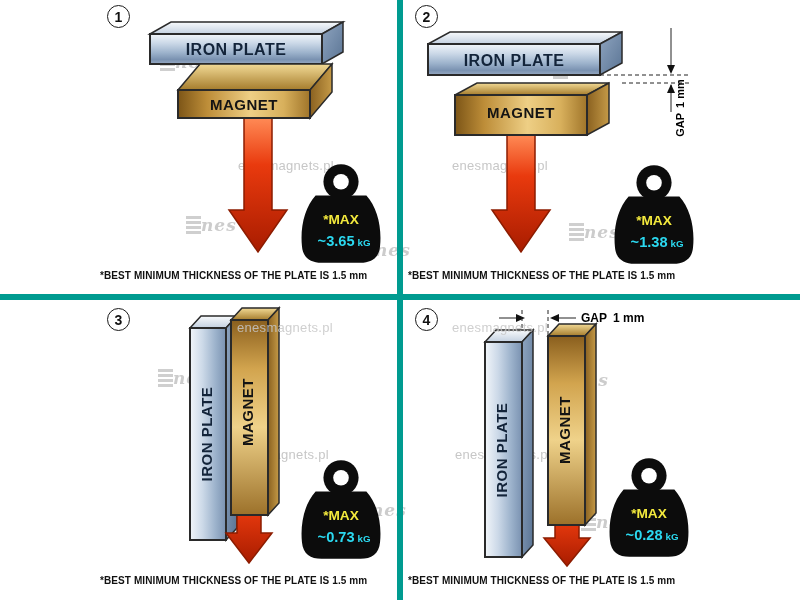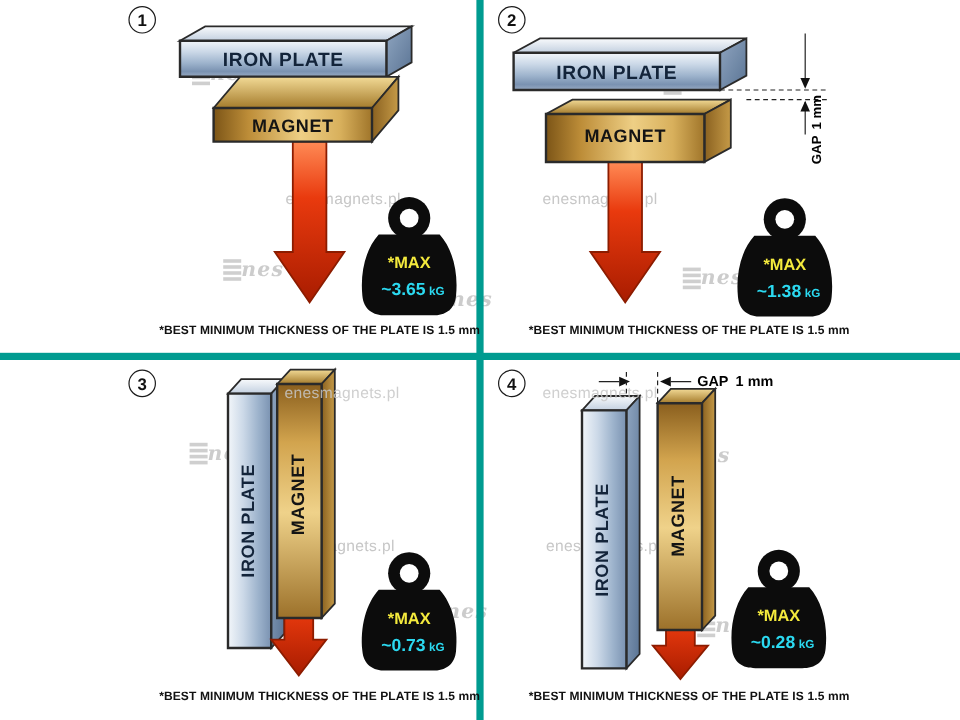--- a/index.html
+++ b/index.html
@@ -14,21 +14,21 @@
   #p2{left:403px;top:0;}
   #p3{left:0;top:300px;height:300px;}
   #p4{left:403px;top:300px;height:300px;}
 
   svg.diagram{position:absolute;left:0;top:0;z-index:1;}
 
   .num{position:absolute;z-index:4;width:21px;height:21px;border:1.6px solid #1b1b1b;border-radius:50%;
        display:flex;align-items:center;justify-content:center;background:#fff;
        font-size:14px;font-weight:600;color:#111;}
 
-  .caption{position:absolute;z-index:4;top:270px;width:300px;text-align:right;white-space:nowrap;
+  .caption{position:absolute;z-index:4;top:270px;width:300px;text-align:left;white-space:nowrap;
            font-size:10px;font-weight:700;color:#111;letter-spacing:.1px;}
   .caption .cb{font-weight:800;margin-left:3px;}
 
   .weight{position:absolute;z-index:3;}
   .w-max{fill:#f4ea3d;font-family:"Liberation Sans",sans-serif;font-weight:bold;font-size:14px;}
   .w-val{fill:#2bd9f0;font-family:"Liberation Sans",sans-serif;font-weight:bold;font-size:15px;}
   .w-unit{fill:#2bd9f0;font-family:"Liberation Sans",sans-serif;font-weight:bold;font-size:10px;}
 
   .wm{position:absolute;z-index:0;font-size:13px;color:#c7c7c7;letter-spacing:.3px;}
   .wm.over{z-index:2;opacity:.85;}

